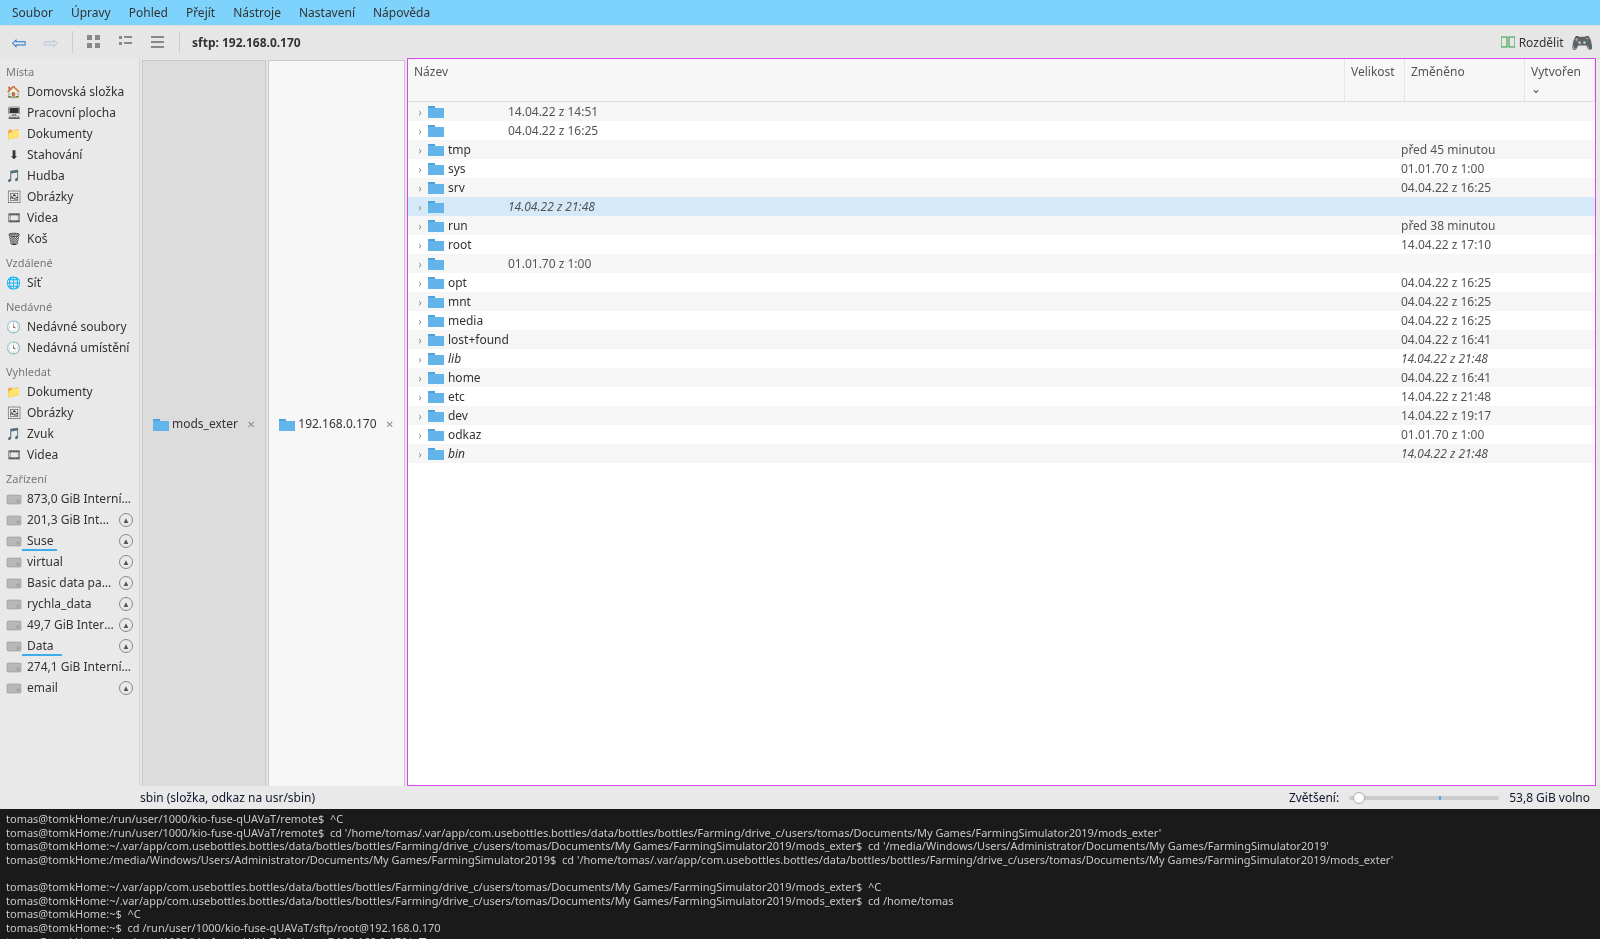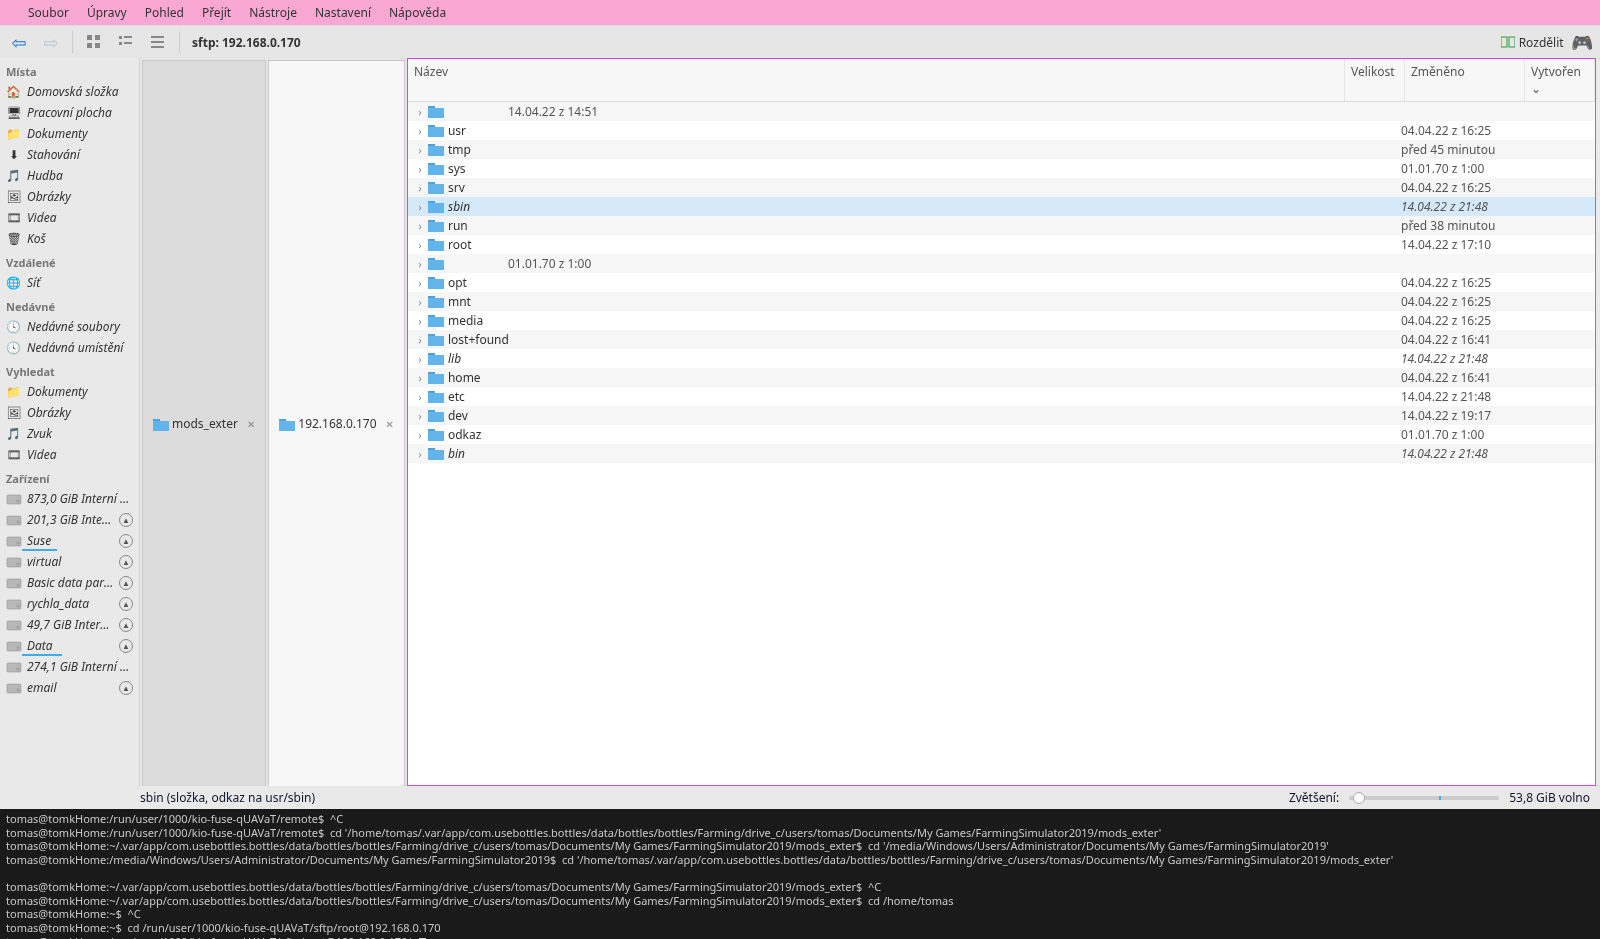--- a/index.html
+++ b/index.html
@@ -1,32 +1,32 @@
 <!DOCTYPE html>
 <html><head>
 <meta charset="utf-8">
 <style>
 * { box-sizing: border-box; margin: 0; padding: 0; font-family: "Noto Sans", "Segoe UI", sans-serif; }
 body { width: 1600px; height: 939px; background: #eaeaea; font-size: 12px; color: #333; overflow: hidden; display: flex; flex-direction: column; }
-.menubar { display: flex; gap: 18px; padding: 4px 28px; background: #f9a8d4; font-size: 12px; }
+.menubar { display: flex; gap: 18px; padding: 4px 12px; background: #7dd3fc; font-size: 12px; }
 .menubar span { cursor: default; }
 .toolbar { display: flex; align-items: center; padding: 3px 6px; background: #e6e6e6; border-top: 1px solid #ddd; gap: 6px; }
 .tb-btn { width: 26px; height: 26px; display: flex; align-items: center; justify-content: center; border-radius: 3px; }
 .tb-sep { width: 1px; height: 22px; background: #ccc; margin: 0 2px; }
 .addr { font-weight: bold; font-size: 12px; color: #333; padding-left: 4px; }
 .toolbar-right { margin-left: auto; display: flex; align-items: center; gap: 8px; }
 .split-btn { display: flex; align-items: center; gap: 4px; font-size: 12px; margin-left: 8px; }
 .controller { font-size: 18px; color: #555; }
 
 .main { flex: 1; display: flex; min-height: 0; }
 .sidebar { width: 140px; background: #e9e9e9; overflow-y: auto; border-right: 1px solid #d5d5d5; padding-bottom: 6px; }
-.side-head { font-size: 11px; color: #777; padding: 6px 6px 2px 6px; font-weight: bold; }
+.side-head { font-size: 11px; color: #777; padding: 6px 6px 2px 6px; }
 .side-item { display: flex; align-items: center; gap: 5px; padding: 2px 6px; font-size: 12px; position: relative; }
 .side-item .ico { width: 16px; height: 14px; flex-shrink: 0; display: inline-flex; align-items: center; justify-content: center; }
-.side-item .txt { white-space: nowrap; overflow: hidden; text-overflow: ellipsis; flex: 1; font-style: italic; }
+.side-item .txt { white-space: nowrap; overflow: hidden; text-overflow: ellipsis; flex: 1; }
 .eject { width: 14px; height: 14px; border: 1px solid #888; border-radius: 50%; display: flex; align-items: center; justify-content: center; font-size: 8px; color: #555; flex-shrink: 0; }
 .usage-bar { position: absolute; left: 22px; bottom: 0; height: 2px; background: #3daee9; }
 
 .fileview-wrap { flex: 1; display: flex; min-width: 0; }
 .tabs { display: flex; background: #e6e6e6; padding: 2px 0 0 2px; }
 .tab { display: flex; align-items: center; gap: 5px; padding: 4px 10px; font-size: 12px; border: 1px solid #c8c8c8; border-bottom: none; background: #dcdcdc; margin-right: 2px; }
 .tab.active { background: #f7f7f7; border-bottom: 1px solid #f7f7f7; margin-bottom: -1px; }
 .tab .close { color: #888; font-size: 10px; margin-left: 4px; }
 .tab .tico { width: 14px; height: 12px; }
 
@@ -367,21 +367,20 @@
             <span class="fcrt"></span>
           </div>
           <div class="row">
             <span class="expander">›</span>
             <span class="fico">
               <svg class="folder-svg" width="16" height="14">
                 <rect class="tab" x="0" y="1" width="7" height="3"></rect>
                 <rect x="0" y="3" width="16" height="10"></rect>
               </svg>
             </span>
-            <span class="fname ">usr</span>
             <span class="fsize"></span>
             <span class="fmod ">04.04.22 z 16:25</span>
             <span class="fcrt"></span>
           </div>
           <div class="row">
             <span class="expander">›</span>
             <span class="fico">
               <svg class="folder-svg" width="16" height="14">
                 <rect class="tab" x="0" y="1" width="7" height="3"></rect>
                 <rect x="0" y="3" width="16" height="10"></rect>
@@ -419,21 +418,20 @@
             <span class="fcrt"></span>
           </div>
           <div class="row selected">
             <span class="expander">›</span>
             <span class="fico">
               <svg class="folder-svg" width="16" height="14">
                 <rect class="tab" x="0" y="1" width="7" height="3"></rect>
                 <rect x="0" y="3" width="16" height="10"></rect>
               </svg>
             </span>
-            <span class="fname italic">sbin</span>
             <span class="fsize"></span>
             <span class="fmod italic">14.04.22 z 21:48</span>
             <span class="fcrt"></span>
           </div>
           <div class="row">
             <span class="expander">›</span>
             <span class="fico">
               <svg class="folder-svg" width="16" height="14">
                 <rect class="tab" x="0" y="1" width="7" height="3"></rect>
                 <rect x="0" y="3" width="16" height="10"></rect>

